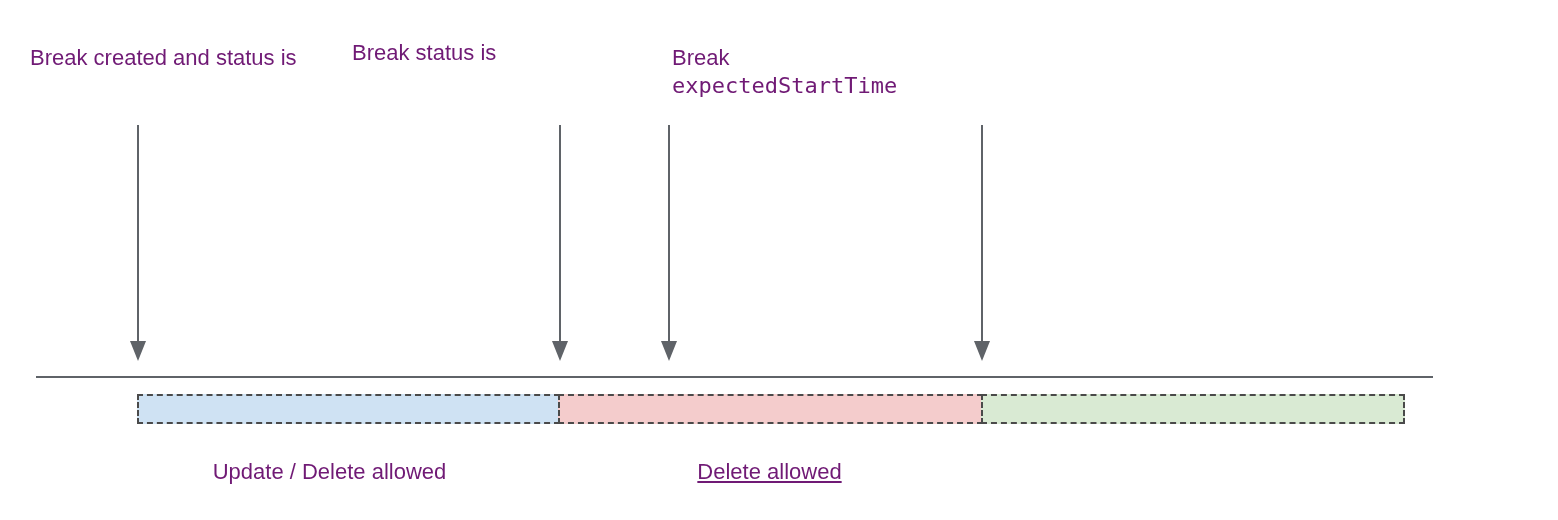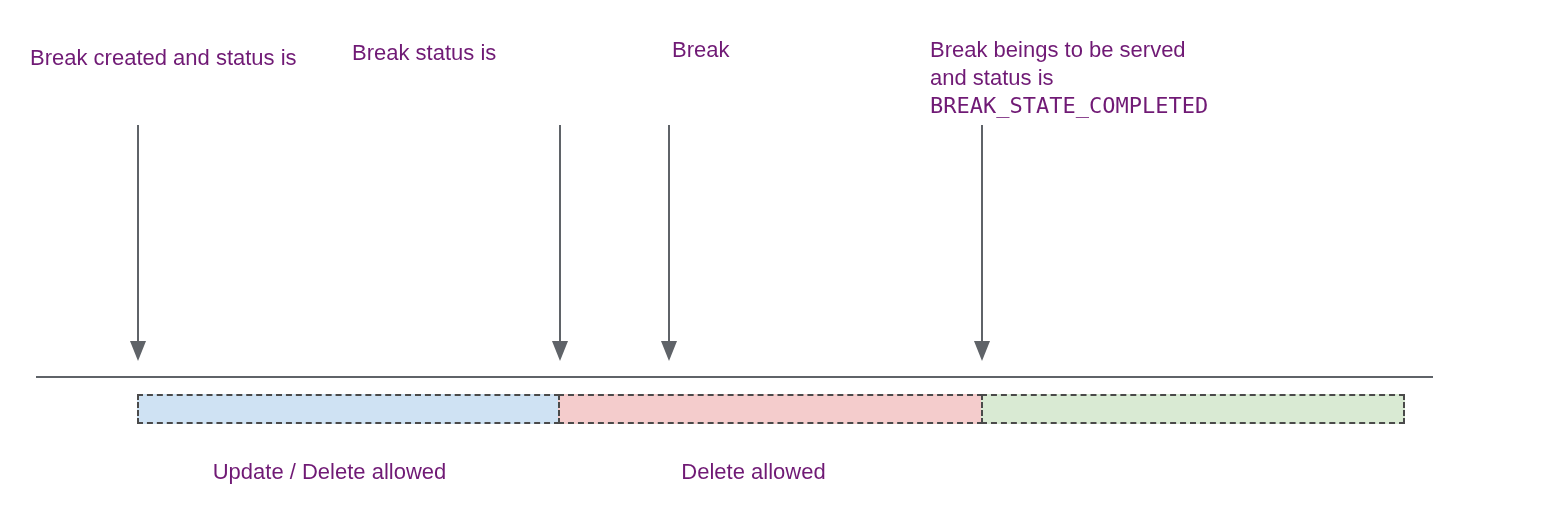--- a/index.html
+++ b/index.html
@@ -69,45 +69,41 @@
   .seg-pink  { left: 558px; width: 425px; }
   .seg-green { left: 981px; width: 424px; }
   .seg-label {
     position: absolute;
     top: 459px;
     font-size: 22px;
     text-align: center;
     white-space: nowrap;
   }
   .lab1 { left: 118px;  width: 423px; }
-  .lab2 { left: 542px;  width: 423px; }
+  .lab2 { left: 558px;  width: 423px; text-decoration: underline; }
   .lab3 { left: 1005px; width: 422px; }
 </style>
 </head>
 <body>
 
 <div class="canvas">
 
   <div class="ann" style="left:30px; top:44px;">
     <span class="sans">Break created and status is</span>
   </div>
 
   <div class="ann" style="left:352px; top:39px;">
     <span class="sans">Break status is</span>
   </div>
 
-  <div class="ann" style="left:672px; top:36px;">
+  <div class="ann" style="left:672px; top:44px;">
     <span class="sans">Break</span>
+    <span class="mono">expectedStartTime</span>
   </div>
 
-  <div class="ann" style="left:930px; top:36px;">
-    <span class="sans">Break beings to be served</span>
-    <span class="sans">and status is</span>
-    <span class="mono">BREAK_STATE_COMPLETED</span>
-  </div>
 
   <div class="varrow-line" style="left:137px;"></div>
   <div class="varrow-head" style="left:130px;"></div>
 
   <div class="varrow-line" style="left:559px;"></div>
   <div class="varrow-head" style="left:552px;"></div>
 
   <div class="varrow-line" style="left:668px;"></div>
   <div class="varrow-head" style="left:661px;"></div>
 

